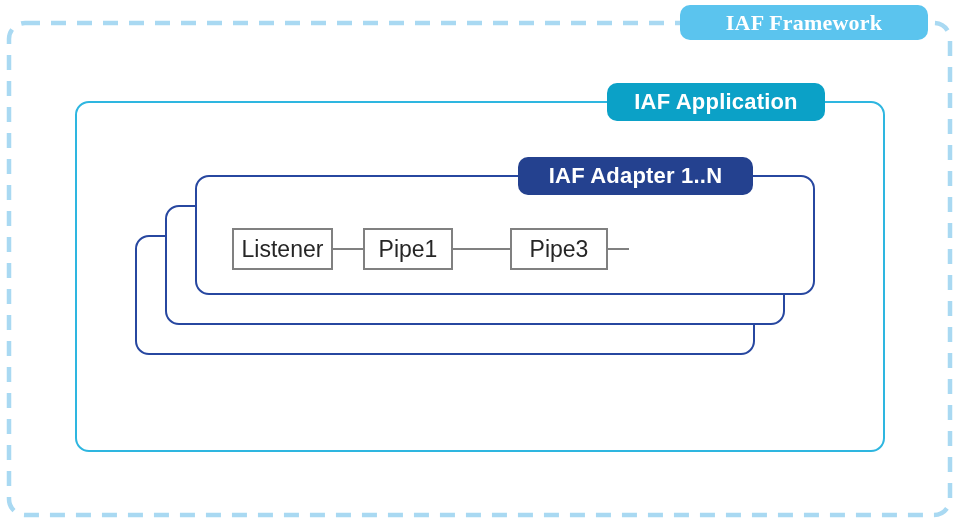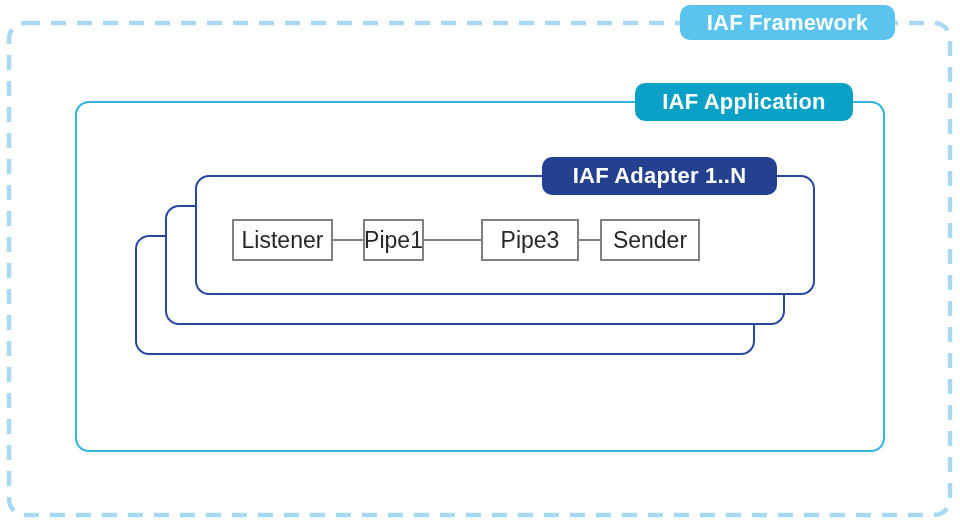--- a/index.html
+++ b/index.html
@@ -21,37 +21,36 @@
     display: flex;
     align-items: center;
     justify-content: center;
     border-radius: 10px;
     color: var(--badge-text, #fff);
     font-weight: bold;
     letter-spacing: 0.2px;
   }
   .framework-badge {
     left: 680px; top: 5px;
-    width: 215px; height: 35px;
+    width: 248px; height: 35px;
     background: var(--framework-badge, #5bc4ee);
     font-size: 22px;
+    font-family: Liberation Serif, serif;
   }
   .app-badge {
     left: 607px; top: 83px;
     width: 218px; height: 38px;
     background: var(--application-badge, #0ba1c7);
     font-size: 22px;
-    margin-left: 28px;
   }
   .adapter-badge {
     left: 518px; top: 157px;
     width: 235px; height: 38px;
     background: var(--adapter-badge, #24418f);
     font-size: 22px;
-    margin-left: 24px;
   }
   .app-box {
     position: absolute;
     left: 75px; top: 101px;
     width: 810px; height: 351px;
     box-sizing: border-box;
     border: 2px solid var(--application-border, #2eb6e0);
     border-radius: 14px;
     background: #ffffff;
   }
@@ -61,21 +60,21 @@
     box-sizing: border-box;
     border: 2.5px solid var(--adapter-border, #2747a0);
     border-radius: 14px;
     background: #ffffff;
   }
   .adapter-back   { left: 135px; top: 235px; }
   .adapter-middle { left: 165px; top: 205px; }
   .adapter-front  { left: 195px; top: 175px; }
   .pipeline {
     position: absolute;
-    left: 232px; top: 219px;
+    left: 232px; top: 228px;
     height: 42px;
     display: flex;
     align-items: center;
   }
   .pnode {
     box-sizing: border-box;
     height: 42px;
     border: 2px solid var(--node-border, #808080);
     background: #ffffff;
     color: var(--node-text, #262626);
@@ -102,26 +101,25 @@
 
   <div class="app-box"></div>
 
   <div class="adapter-box adapter-back"></div>
   <div class="adapter-box adapter-middle"></div>
   <div class="adapter-box adapter-front"></div>
 
   <div class="pipeline">
     <div class="pnode" style="width:101px">Listener</div>
     <div class="pconn" style="width:30px"></div>
-    <div class="pnode" style="width:61px">Pipe1</div>
+    <div class="pnode" style="width:90px">Pipe1</div>
     <div class="pconn" style="width:27px"></div>
     <div class="pconn" style="width:30px"></div>
     <div class="pnode" style="width:98px">Pipe3</div>
     <div class="pconn" style="width:21px"></div>
-    <div class="pnode" style="width:100px">Sender</div>
   </div>
 
   <div class="badge adapter-badge">
     <span>IAF Adapter 1..N</span>
   </div>
 
   <div class="badge app-badge">
     <span>IAF Application</span>
   </div>
 

